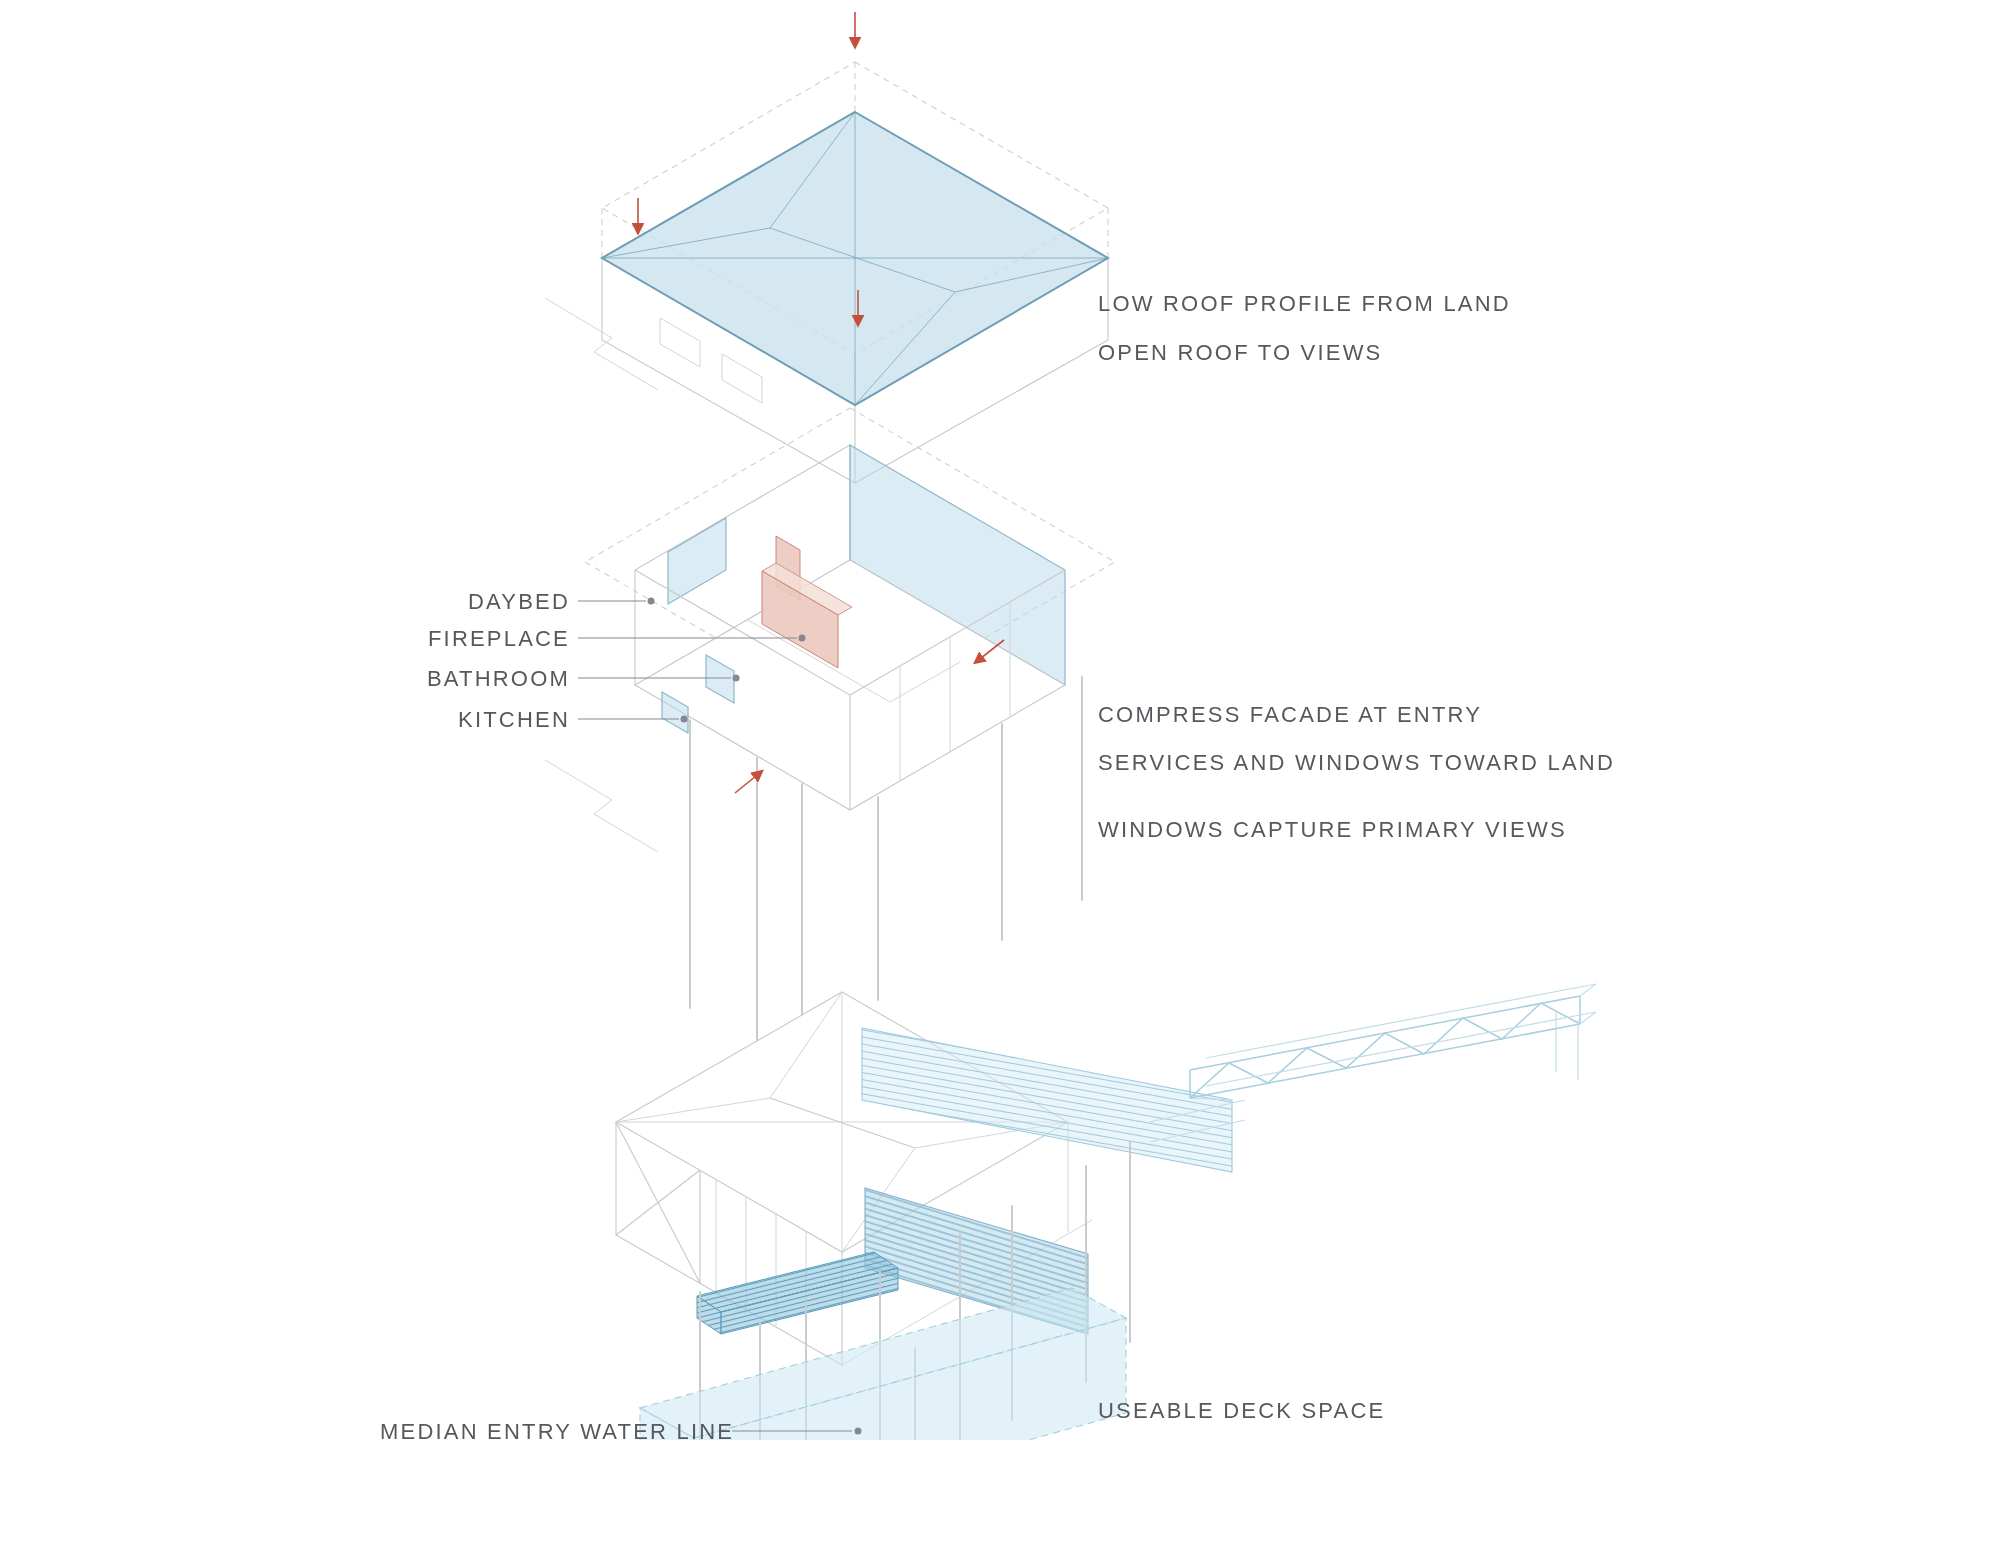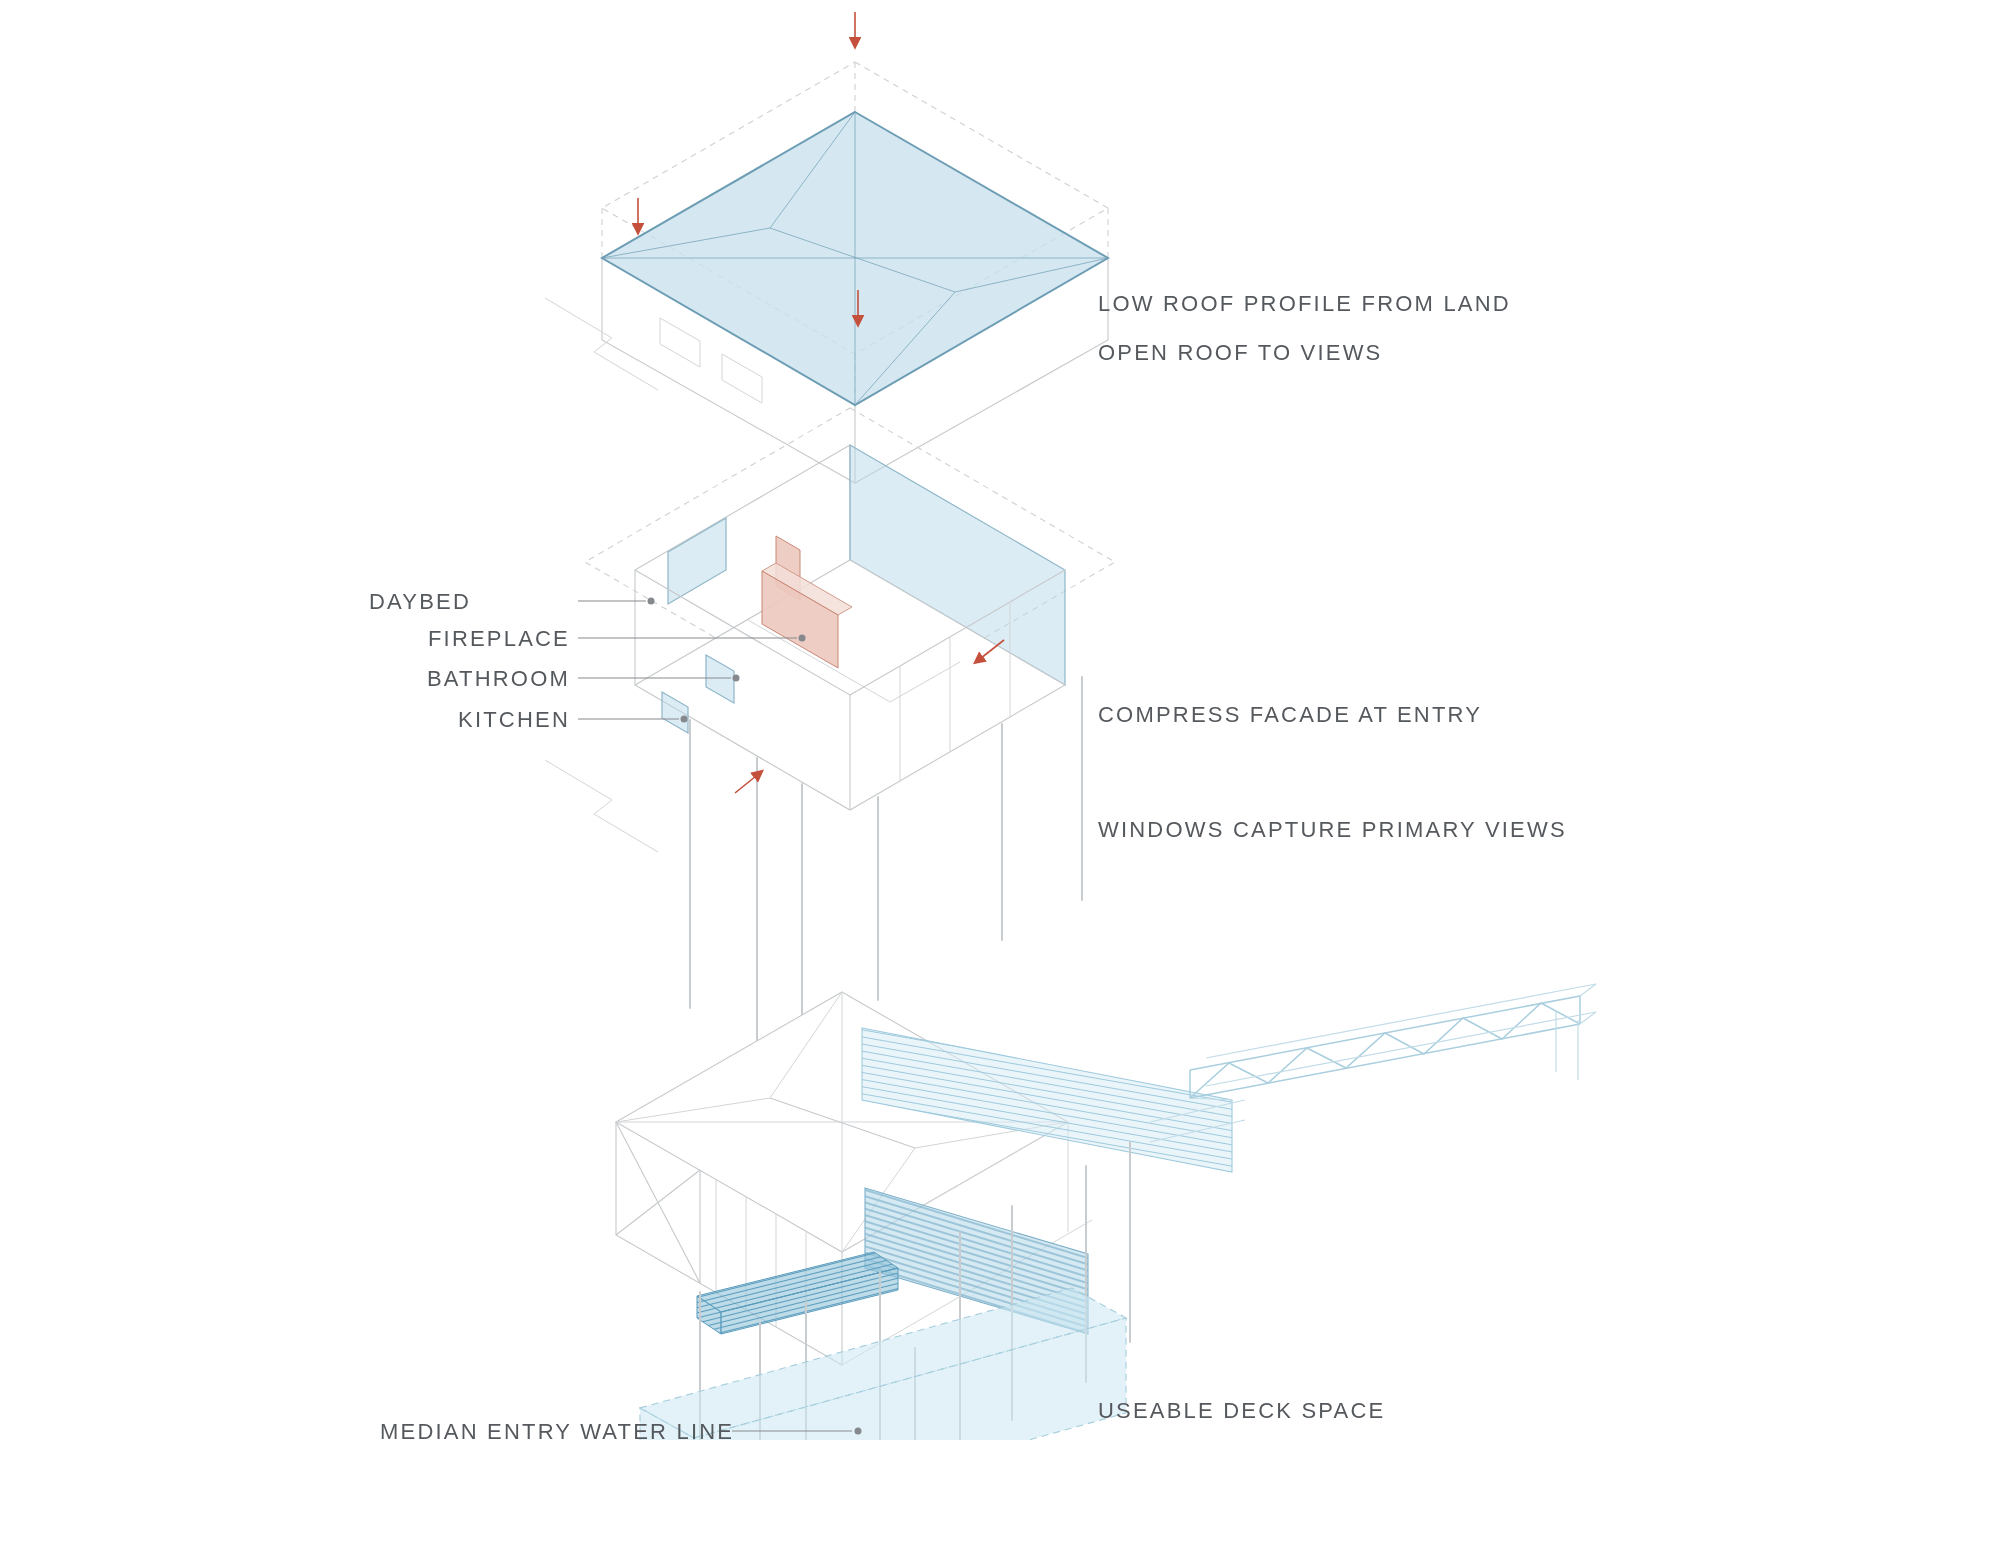--- a/index.html
+++ b/index.html
@@ -208,25 +208,26 @@
       <path class="leader" d="M578 719 L679 719"></path>
         <circle class="dot" cx="684" cy="719" r="3.5"></circle>
       <path class="leader" d="M732 1431 L852 1431"></path>
         <circle class="dot" cx="858" cy="1431" r="3.5"></circle>
     </g>
   </svg>
 
   <div class="note" style="left:1098px; top:291px;">LOW ROOF PROFILE FROM LAND</div>
   <div class="note" style="left:1098px; top:340px;">OPEN ROOF TO VIEWS</div>
 
-  <div class="note right" style="left:270px; top:589px; width:300px;text-align:center;">DAYBED</div>
+  <div class="note right" style="left:270px; top:589px; width:300px;">DAYBED</div>
   <div class="note right" style="left:270px; top:626px; width:300px;">FIREPLACE</div>
   <div class="note right" style="left:270px; top:666px; width:300px;">BATHROOM</div>
   <div class="note right" style="left:270px; top:707px; width:300px;">KITCHEN</div>
 
   <div class="note" style="left:1098px; top:702px;">COMPRESS FACADE AT ENTRY</div>
+  <div class="note" style="left:1098px; top:750px;">SERVICES AND WINDOWS TOWARD LAND</div>
   <div class="note" style="left:1098px; top:799px;margin-top:18px;">WINDOWS CAPTURE PRIMARY VIEWS</div>
 
   <div class="note" style="left:1098px; top:1398px;">USEABLE DECK SPACE</div>
 
   <div class="note right" style="left:380px; top:1419px; width:342px;">MEDIAN ENTRY WATER LINE</div>
 
 </div>
 
 </body></html>

